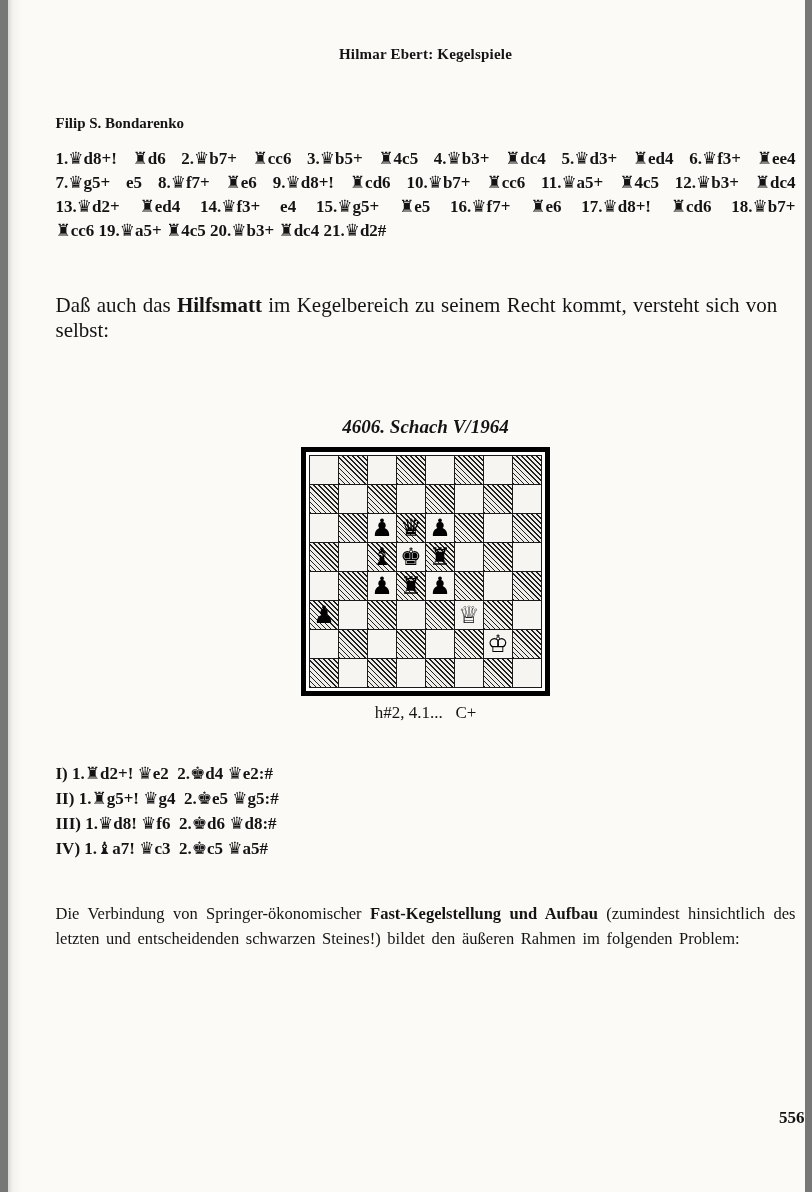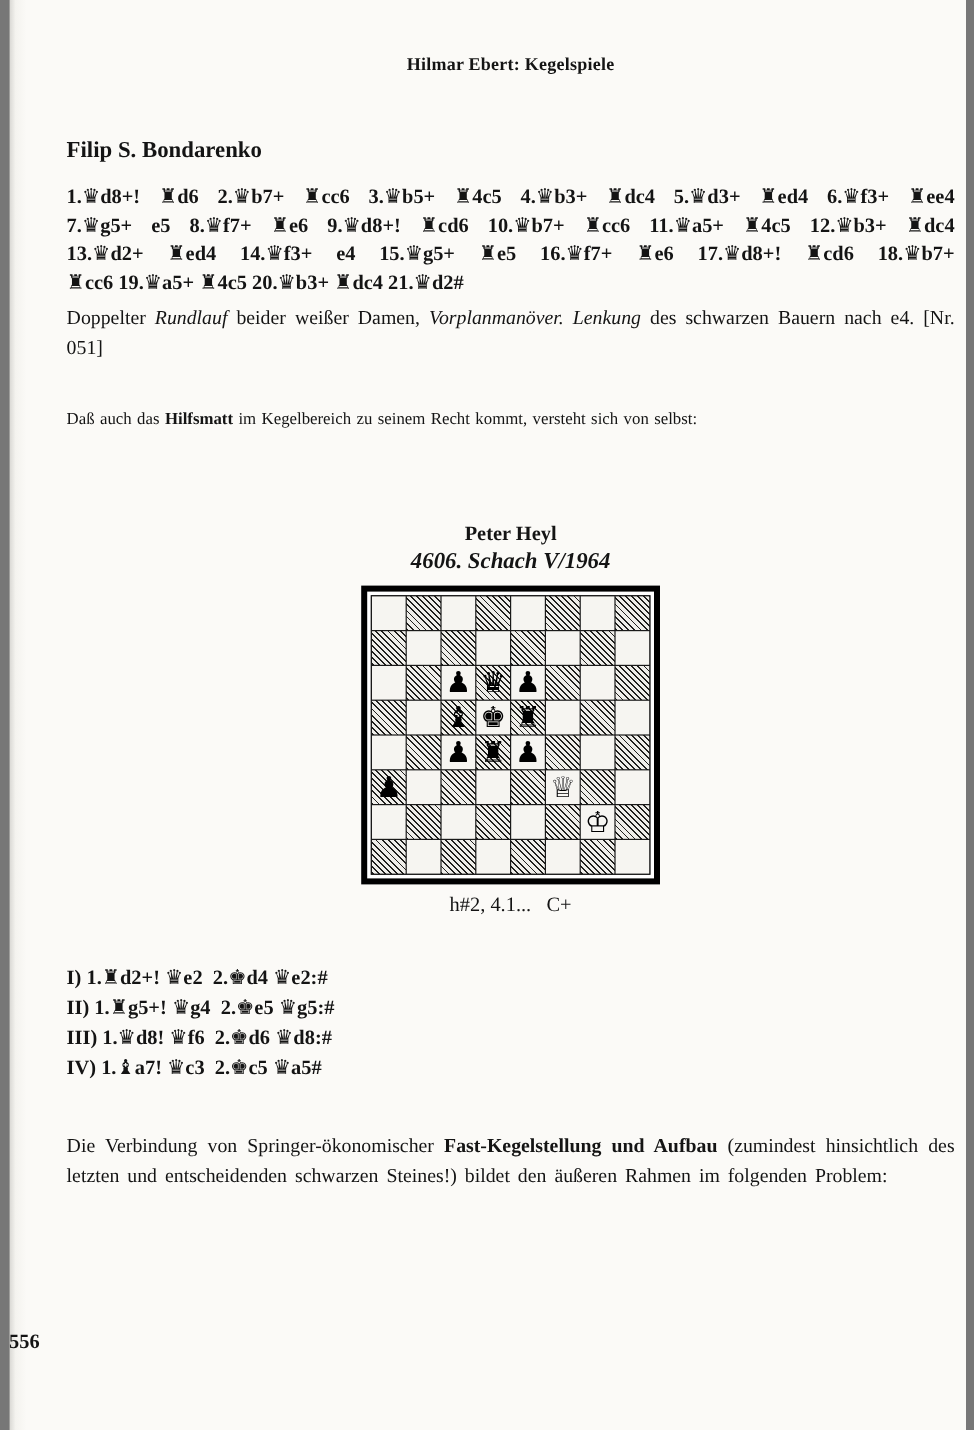--- a/index.html
+++ b/index.html
@@ -11,33 +11,33 @@
     background:linear-gradient(90deg,#d9d8d4 0px,#f4f3ef 5px,#fbfaf7 14px);
     color:#141414;
     font-family:"Liberation Serif", serif;
     overflow:hidden;
   }
   .content{position:absolute;left:48px;top:0;width:740px;}
   .running-header{
     margin-top:46px;text-align:center;
     font-weight:700;font-size:15px;letter-spacing:.2px;
   }
-  .author1{margin-top:52px;font-weight:700;font-size:19px;}
+  .author1{margin-top:52px;font-weight:700;font-size:15px;}
   .moves{margin-top:15px;font-weight:700;font-size:17px;}
   .move-line{
     line-height:24px;
     font-family:"Liberation Serif","DejaVu Sans",serif;
     text-align:justify;text-align-last:justify;
   }
   .move-line:last-child{text-align-last:left;}
   .para{
     font-size:16.5px;line-height:25px;text-align:justify;word-spacing:2.5px;
   }
   .para.p1{margin-top:4px;}
-  .intro{margin-top:35px;font-size:14px;line-height:25px;word-spacing:1px;}
+  .intro{margin-top:50px;font-size:21px;line-height:25px;word-spacing:1px;}
   .ri{font-style:italic;}
   .rb{font-weight:700;}
   .diagram-block{margin-top:72px;text-align:center;}
   .author2{font-weight:700;font-size:17px;line-height:22px;}
   .source{font-weight:700;font-style:italic;font-size:19px;line-height:24px;}
   .board-frame{
     display:inline-block;margin-top:8px;
     border:5px solid #000;background:#fff;padding:3px;
   }
   .board-grid{
@@ -58,46 +58,44 @@
   }
   .solutions{margin-top:38px;font-weight:700;font-size:17px;}
   .solution-line{
     line-height:25px;white-space:pre;
     font-family:"Liberation Serif","DejaVu Sans",serif;
   }
   .para.p2{margin-top:1px;}
   .outro{margin-top:40px;}
   .page-number{
     position:absolute;left:0;right:0;top:1108px;
-    text-align:left;font-weight:700;font-size:17px;
+    text-align:right;font-weight:700;font-size:17px;
   }
 </style>
 </head>
 <body>
 
 <div class="page">
   <div class="content">
 
     <div class="running-header">Hilmar Ebert: Kegelspiele</div>
 
     <div class="author1">Filip S. Bondarenko</div>
 
     <div class="moves">
         <div class="move-line">1.♛d8+! ♜d6 2.♛b7+ ♜cc6 3.♛b5+ ♜4c5 4.♛b3+ ♜dc4 5.♛d3+ ♜ed4 6.♛f3+ ♜ee4</div>
         <div class="move-line">7.♛g5+ e5 8.♛f7+ ♜e6 9.♛d8+! ♜cd6 10.♛b7+ ♜cc6 11.♛a5+ ♜4c5 12.♛b3+ ♜dc4</div>
         <div class="move-line">13.♛d2+ ♜ed4 14.♛f3+ e4 15.♛g5+ ♜e5 16.♛f7+ ♜e6 17.♛d8+! ♜cd6 18.♛b7+</div>
         <div class="move-line">♜cc6 19.♛a5+ ♜4c5 20.♛b3+ ♜dc4 21.♛d2#</div>
       </div>
 
-    <div class="para p1"><span>Doppelter </span><span class="ri">Rundlauf</span><span> beider weißer Damen, </span><span class="ri">Vorplanmanöver. Lenkung</span><span> des schwarzen Bauern nach e4. [Nr. 051]</span></div>
 
     <div class="intro"><span>Daß auch das </span><span class="rb">Hilfsmatt</span><span> im Kegelbereich zu seinem Recht kommt, versteht sich von selbst:</span></div>
 
     <div class="diagram-block">
-      <div class="author2">Peter Heyl</div>
       <div class="source">4606. Schach V/1964</div>
       <div class="board-frame">
         <div class="board-grid">
             <div class="sq light"></div>
             <div class="sq dark"></div>
             <div class="sq light"></div>
             <div class="sq dark"></div>
             <div class="sq light"></div>
             <div class="sq dark"></div>
             <div class="sq light"></div>

